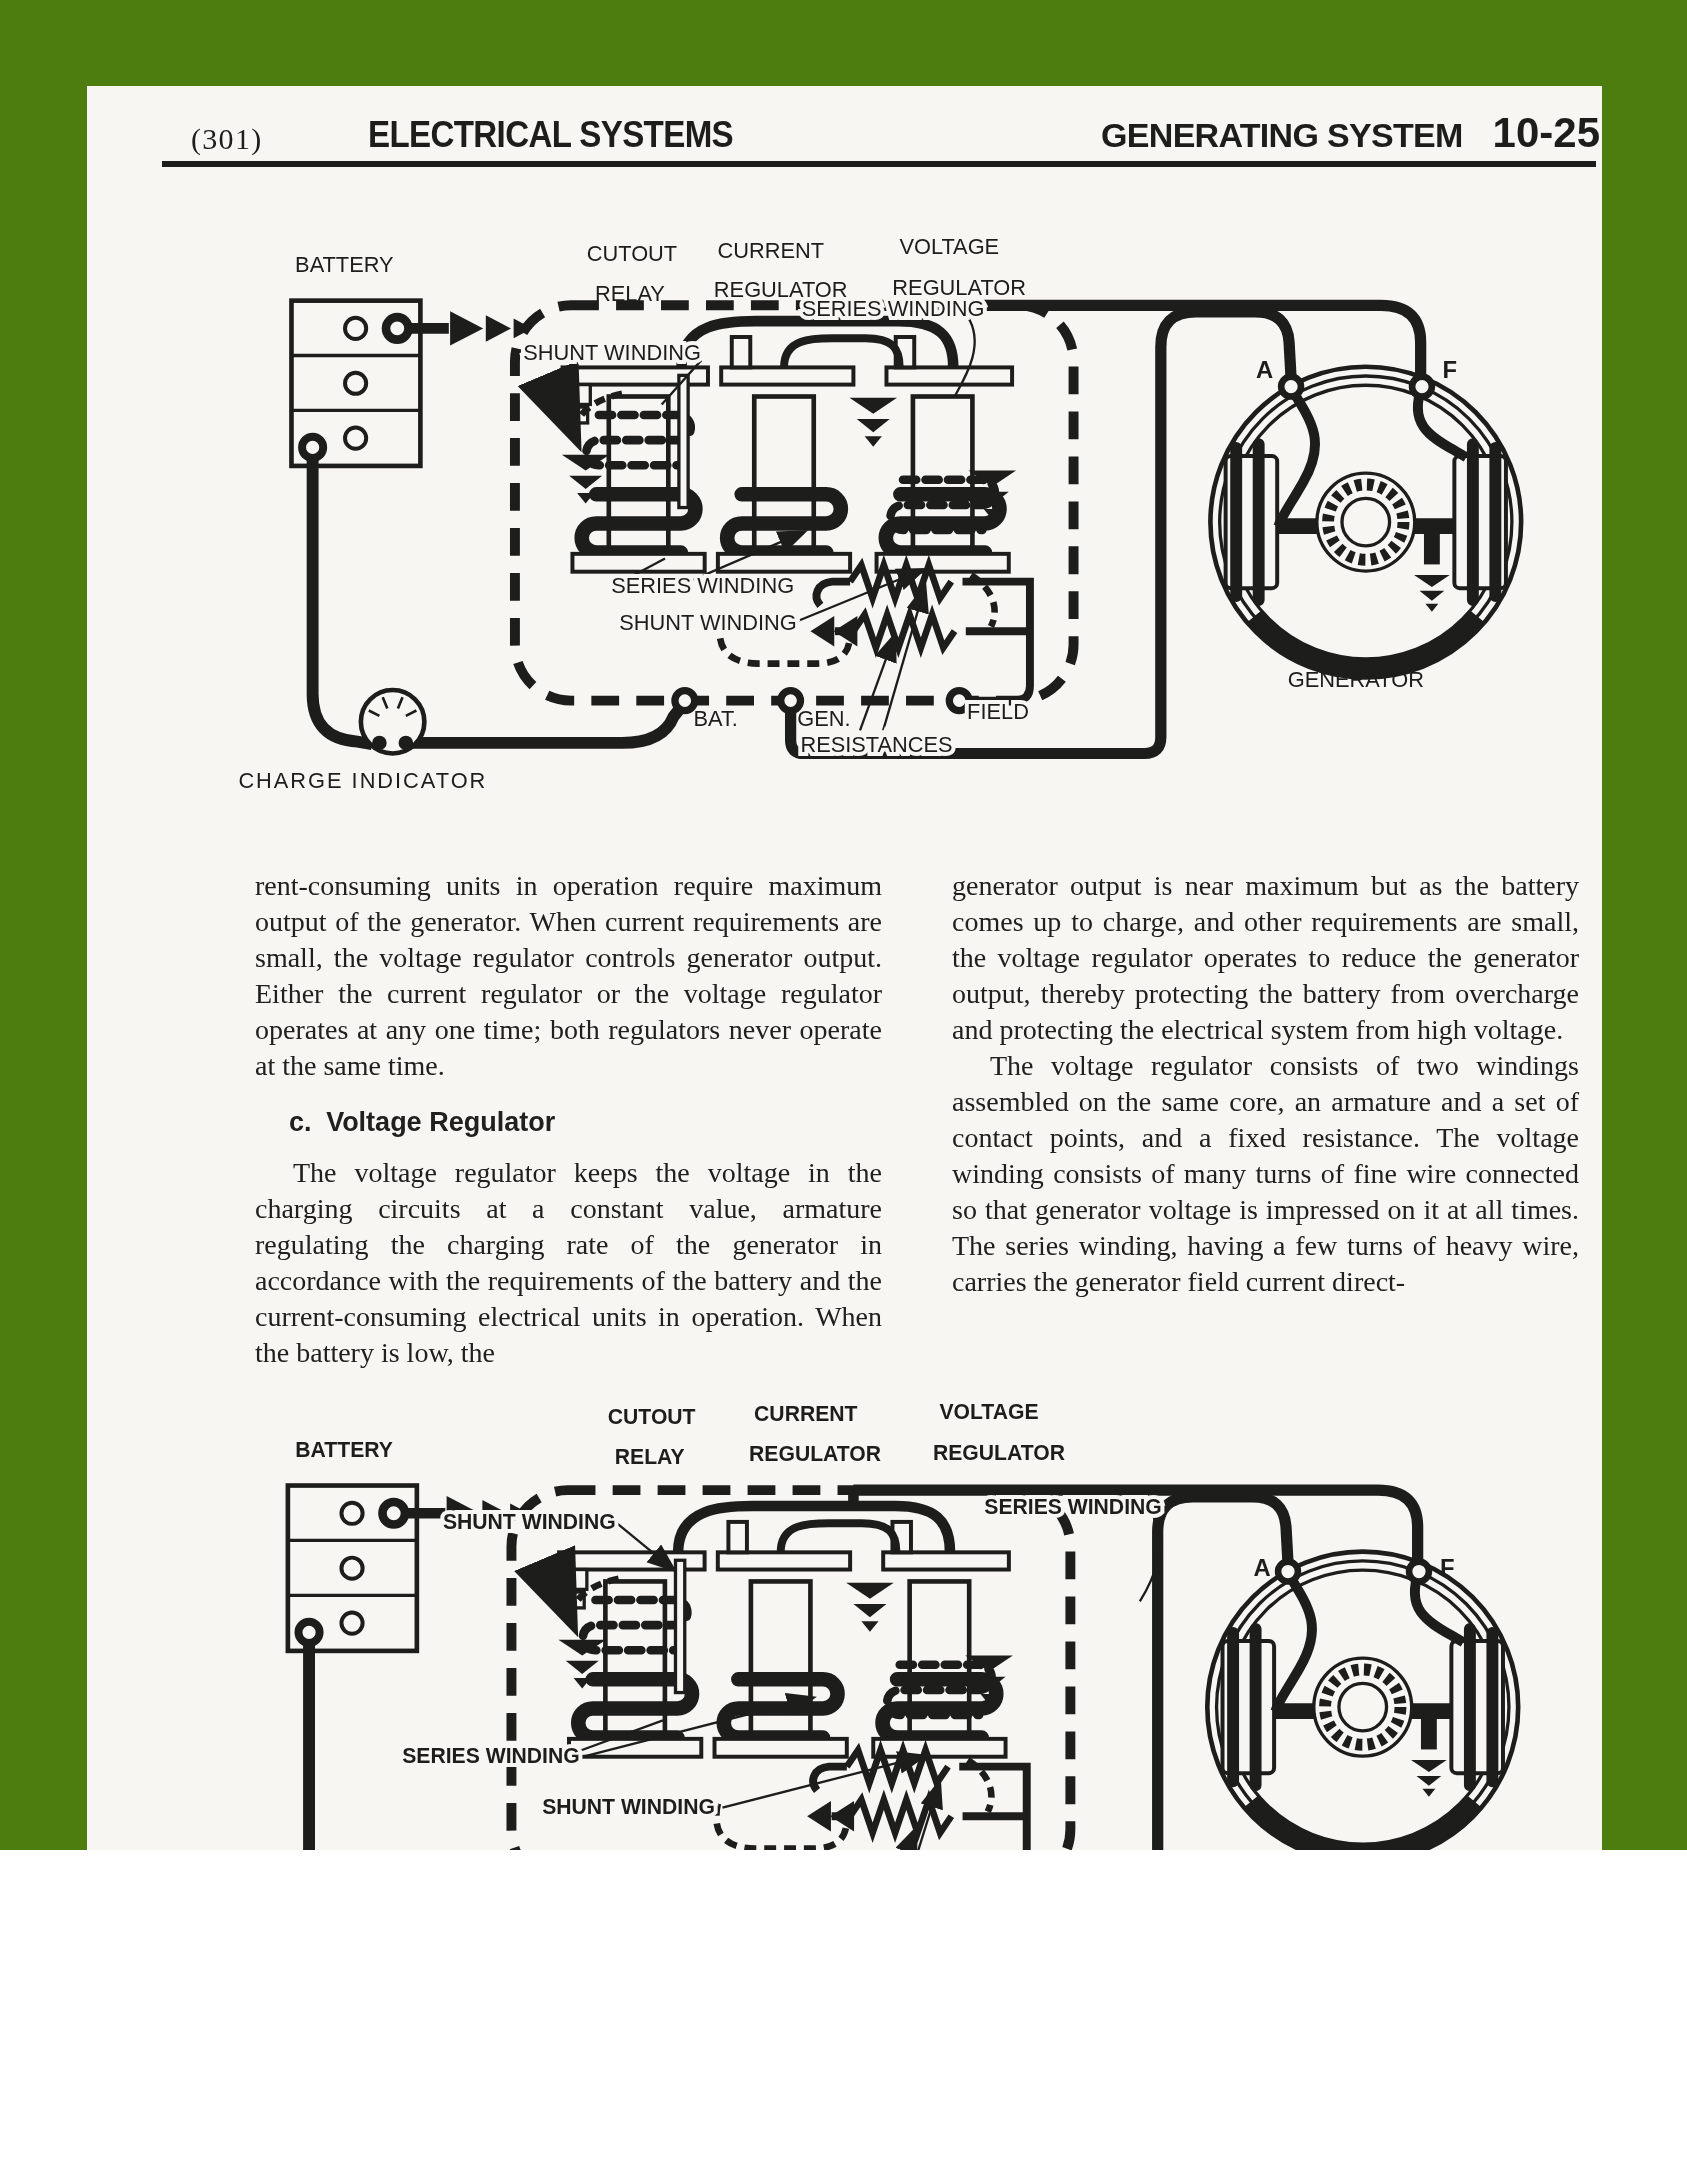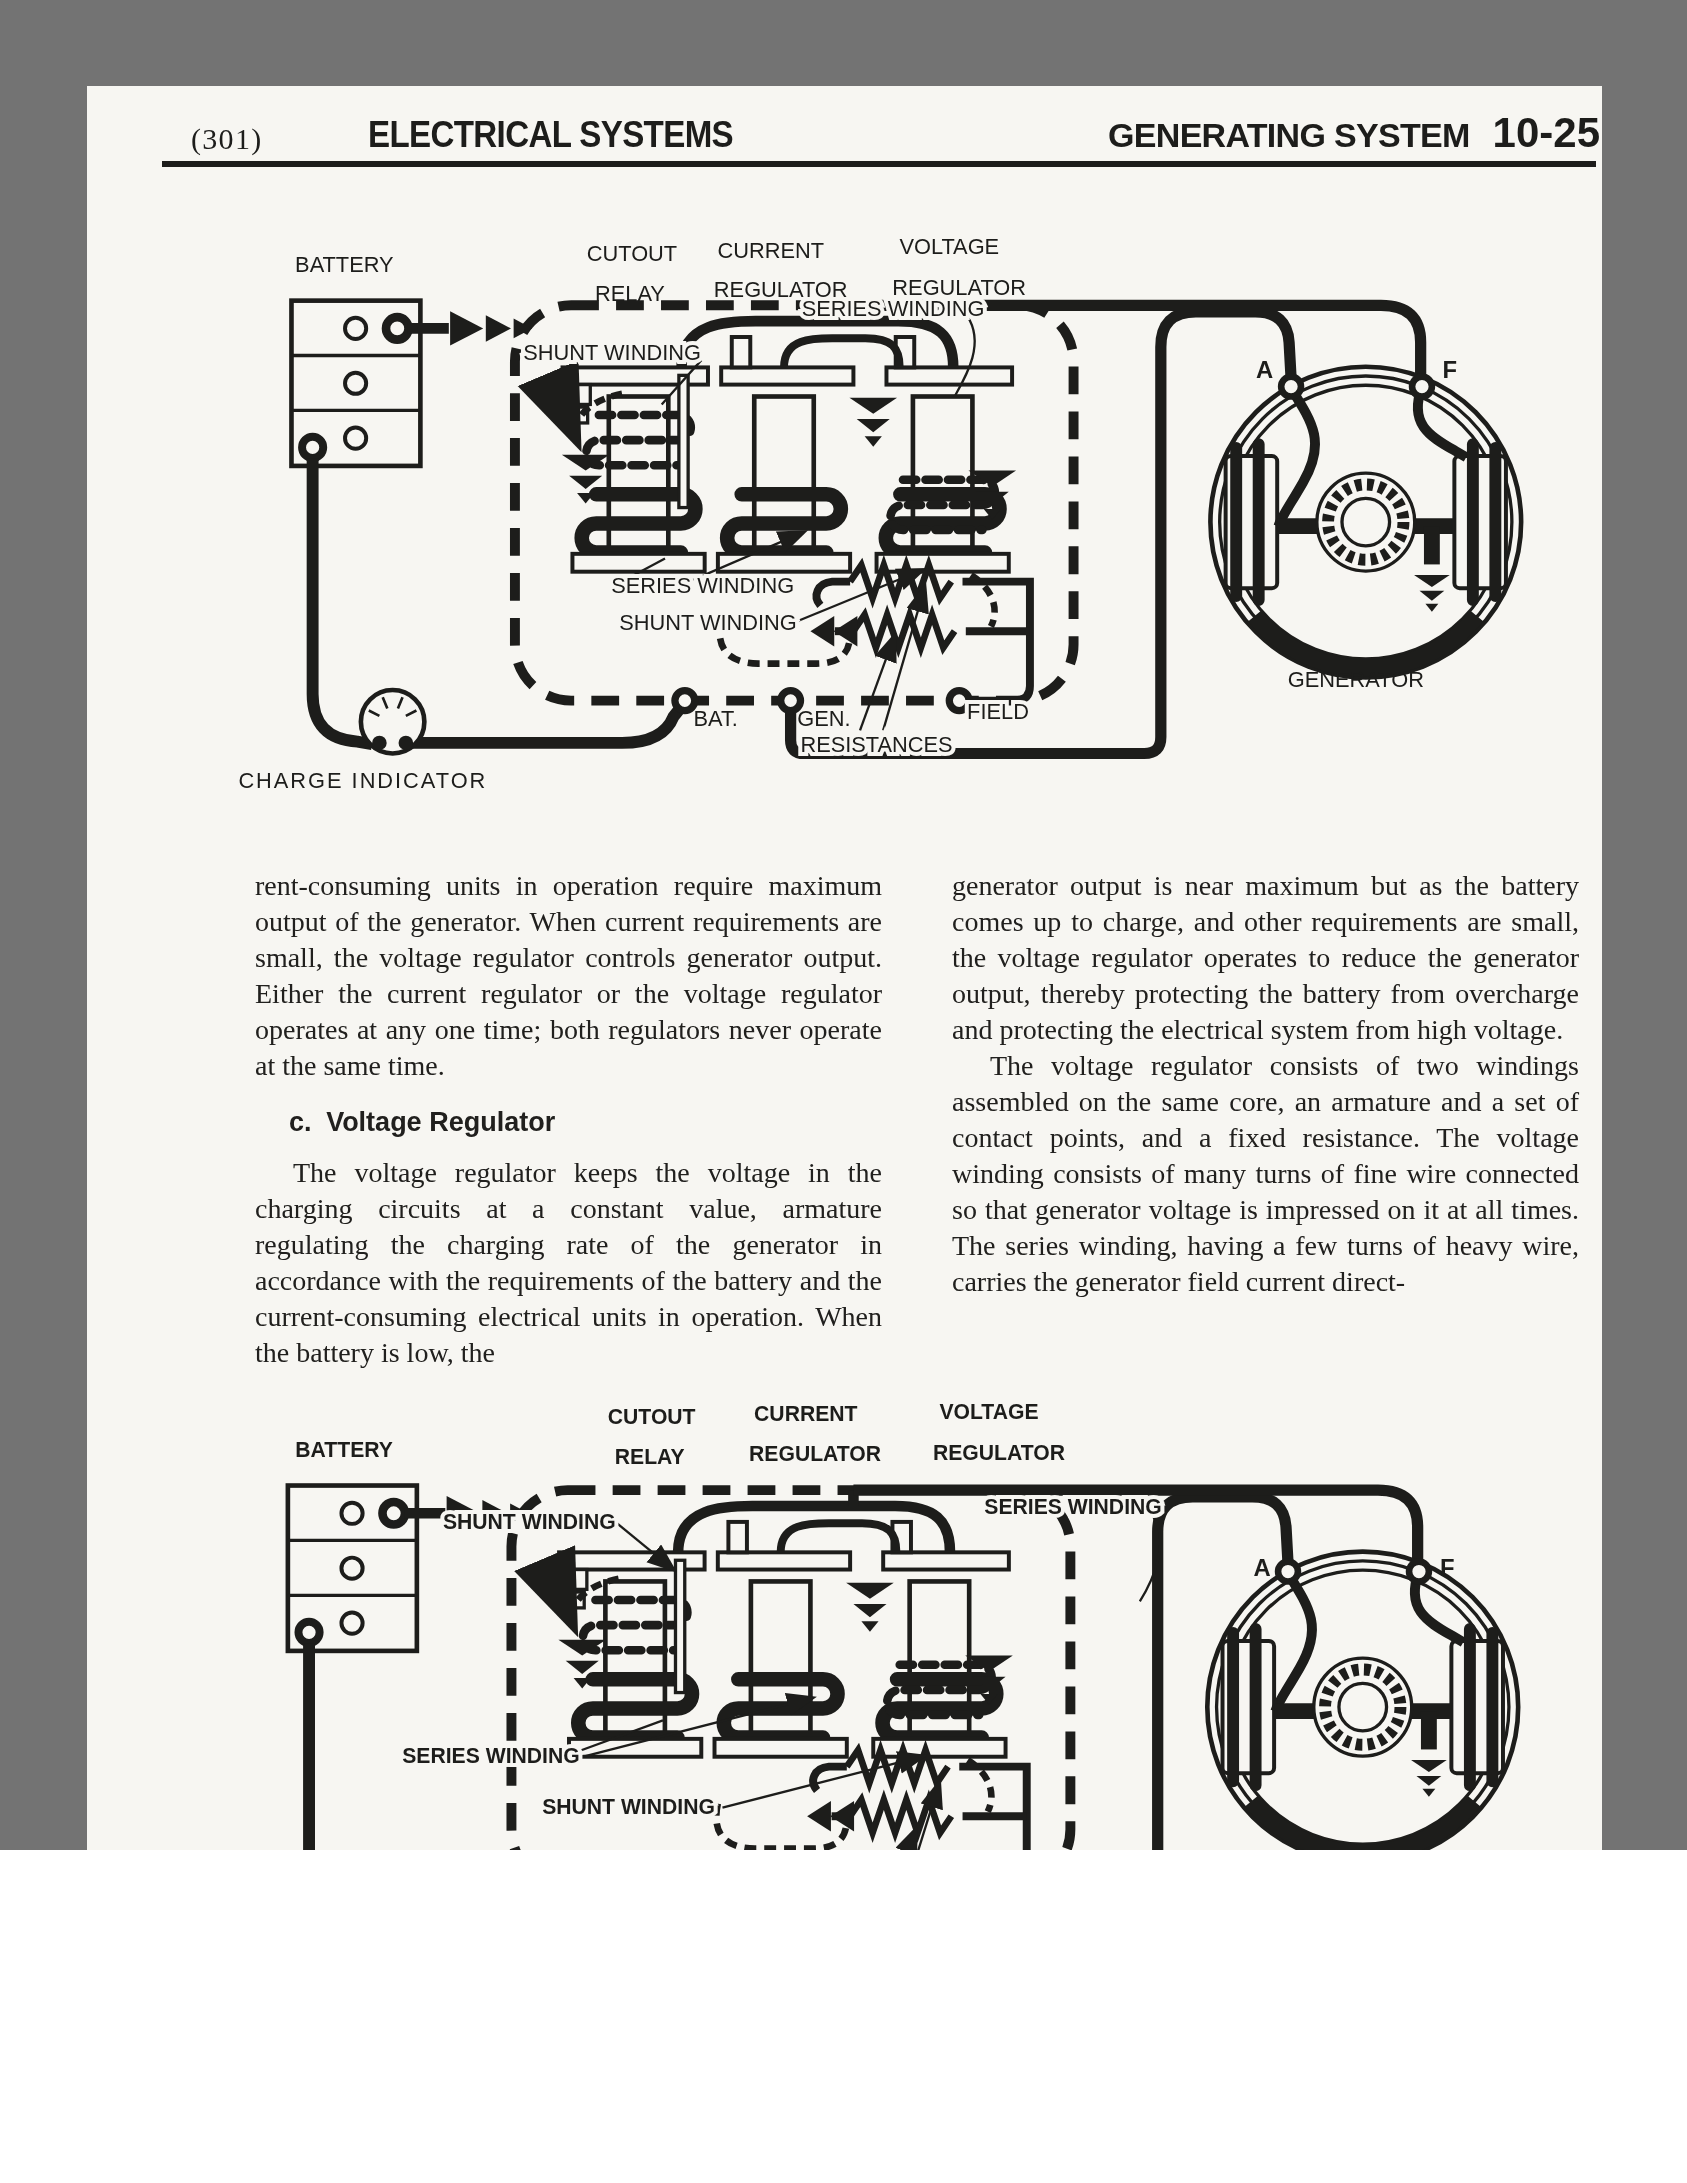--- a/index.html
+++ b/index.html
@@ -1,23 +1,23 @@
 <!DOCTYPE html>
 <html style="font-size:10.6px"><head>
 <meta charset="utf-8">
 <style>
   html,body{margin:0;padding:0;background:#ffffff;}
-  .page{position:relative;width:1687px;height:1850px;background:#737373;overflow:hidden;
+  .page{position:relative;width:1687px;height:1850px;background:#4d7c0f;overflow:hidden;
         font-family:"Liberation Sans",sans-serif;color:#1d1d1b;}
   .sheet{position:absolute;left:87px;top:86px;width:1515px;height:2054px;background:#f7f6f2;}
   .abs{position:absolute;}
   
   .pnum{font-family:"Liberation Serif",serif;font-size:30px;letter-spacing:1.3px;}
   .htitle{font-weight:700;font-size:36px;letter-spacing:-0.7px;transform:scaleX(.92);transform-origin:left;}
-  .hright{display:flex;align-items:baseline;gap:23px;justify-content:flex-end;width:582px;}
+  .hright{display:flex;align-items:baseline;gap:30px;justify-content:flex-end;width:582px;}
   .hrt{font-weight:700;font-size:34px;letter-spacing:-0.7px;}
   .hpg{font-weight:700;font-size:42px;letter-spacing:0px;}
   .rule{background:#1d1d1b;height:6px;}
   
   .col{width:627px;font-family:"Liberation Serif",serif;font-size:28px;line-height:36px;
        text-align:justify;color:#21201e;}
   .col p{margin:0;}
   .indent{text-indent:38px;}
   .bhead{margin:20px 0 14.6px 34px;font-family:"Liberation Sans",sans-serif;
          font-weight:700;font-size:27px;display:flex;gap:14.6px;}

